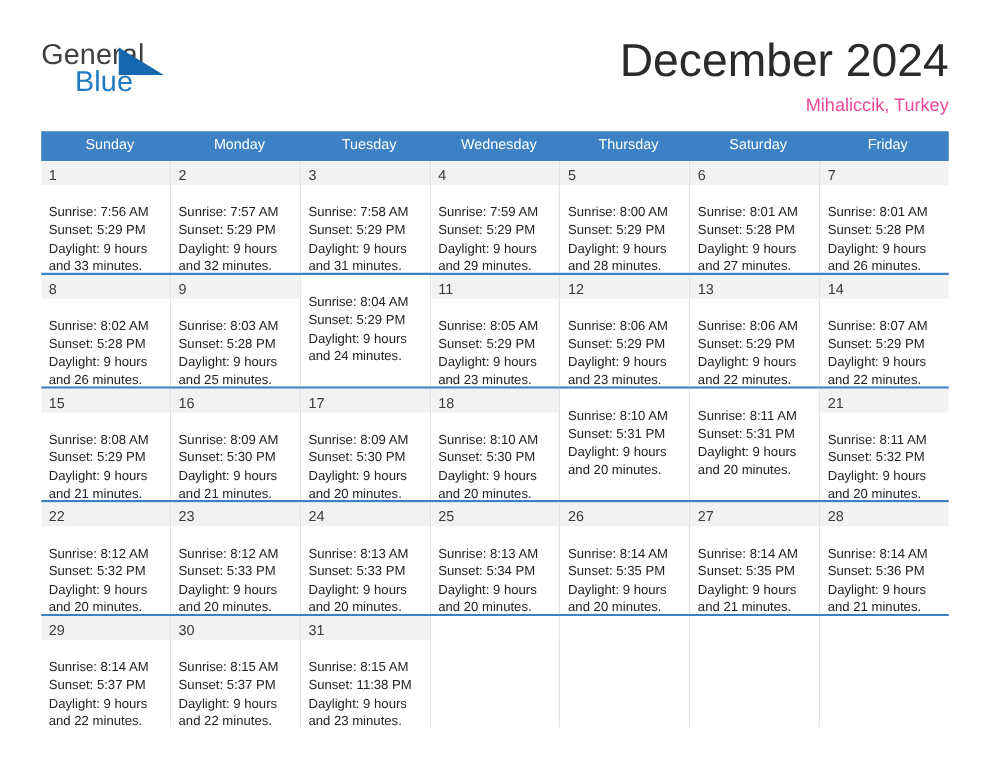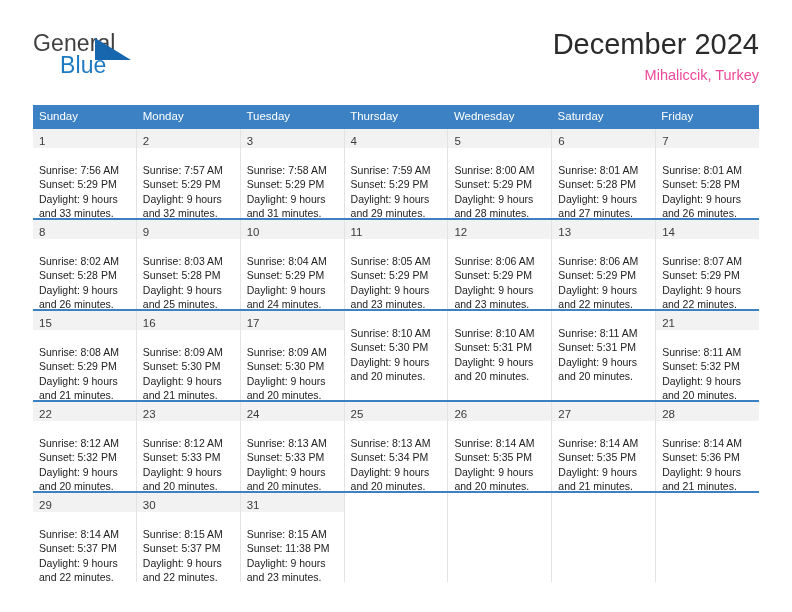--- a/index.html
+++ b/index.html
@@ -65,21 +65,21 @@
     border-top: 22px solid transparent;
   }
 
   .title-block {
     position: absolute;
     right: 0;
     top: 0;
     text-align: right;
   }
   .cal-title {
-    font-size: 29px;
+    font-size: 37px;
     color: #2b2b2b;
     line-height: 1.15;
     white-space: nowrap;
   }
   .cal-subtitle {
     font-size: 14.5px;
     color: #ec4899;
     line-height: 1.2;
     margin-top: 6px;
     white-space: nowrap;
@@ -89,20 +89,21 @@
   .calendar {
     position: absolute;
     left: 33px;
     top: 105px;
     width: 726px;
   }
   .weekday-row {
     display: flex;
     width: 100%;
     background: #3c81c3;
+    text-align: center;
   }
   .weekday {
     flex: 1 1 0;
     min-width: 0;
     box-sizing: border-box;
     padding: 4px 0 5px 6px;
     font-size: 11.5px;
     color: #ffffff;
     line-height: 1.3;
     white-space: nowrap;
@@ -174,22 +175,22 @@
     </div>
 
   </div>
 
   <div class="calendar">
 
     <div class="weekday-row">
       <div class="weekday">Sunday</div>
       <div class="weekday">Monday</div>
       <div class="weekday">Tuesday</div>
+      <div class="weekday">Wednesday</div>
       <div class="weekday">Thursday</div>
-      <div class="weekday">Wednesday</div>
       <div class="weekday">Saturday</div>
       <div class="weekday">Friday</div>
     </div>
 
     <div class="week-row first">
       <div class="day-cell">
         <div class="daynum-band"><span class="daynum">1</span></div>
         <div class="cell-body">
           <div class="info-line">Sunrise: 7:56 AM</div>
           <div class="info-line">Sunset: 5:29 PM</div>
@@ -266,21 +267,20 @@
       <div class="day-cell">
         <div class="daynum-band"><span class="daynum">9</span></div>
         <div class="cell-body">
           <div class="info-line">Sunrise: 8:03 AM</div>
           <div class="info-line">Sunset: 5:28 PM</div>
           <div class="info-line">Daylight: 9 hours</div>
           <div class="info-line">and 25 minutes.</div>
         </div>
       </div>
       <div class="day-cell">
-        <div class="daynum-band"><span class="daynum">10</span></div>
         <div class="cell-body">
           <div class="info-line">Sunrise: 8:04 AM</div>
           <div class="info-line">Sunset: 5:29 PM</div>
           <div class="info-line">Daylight: 9 hours</div>
           <div class="info-line">and 24 minutes.</div>
         </div>
       </div>
       <div class="day-cell">
         <div class="daynum-band"><span class="daynum">11</span></div>
         <div class="cell-body">
@@ -341,20 +341,21 @@
       <div class="day-cell">
         <div class="daynum-band"><span class="daynum">17</span></div>
         <div class="cell-body">
           <div class="info-line">Sunrise: 8:09 AM</div>
           <div class="info-line">Sunset: 5:30 PM</div>
           <div class="info-line">Daylight: 9 hours</div>
           <div class="info-line">and 20 minutes.</div>
         </div>
       </div>
       <div class="day-cell">
+        <div class="daynum-band"><span class="daynum">18</span></div>
         <div class="cell-body">
           <div class="info-line">Sunrise: 8:10 AM</div>
           <div class="info-line">Sunset: 5:30 PM</div>
           <div class="info-line">Daylight: 9 hours</div>
           <div class="info-line">and 20 minutes.</div>
         </div>
       </div>
       <div class="day-cell">
         <div class="cell-body">
           <div class="info-line">Sunrise: 8:10 AM</div>

